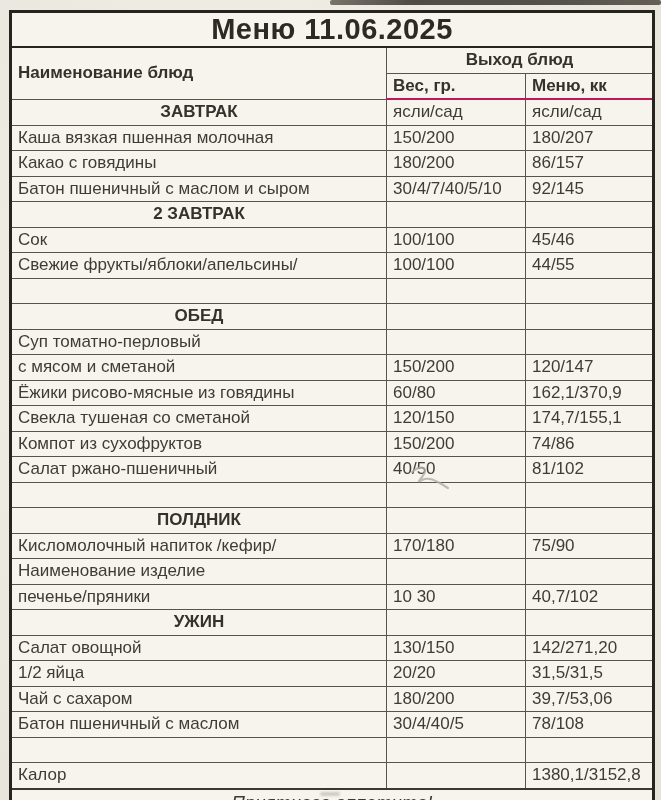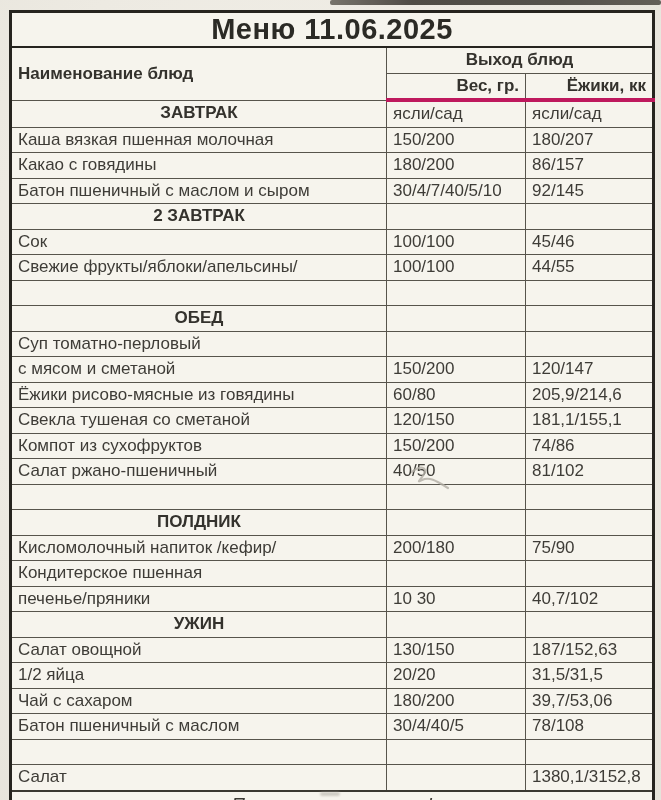--- a/index.html
+++ b/index.html
@@ -42,21 +42,21 @@
     text-align:left;vertical-align:middle;
   }
   .title-row td{
     font-size:29px;font-weight:bold;text-align:center;
     height:31px;line-height:31px;color:#2b2a25;
     border-bottom:2px solid #26241f;letter-spacing:.5px;
   }
   .hcell{font-weight:bold;color:#34322d;}
   .name-h{text-align:left;}
   .out-h{text-align:center;border-bottom:1px solid #57544c;margin-top:36px;}
-  .subhead-row td{border-bottom:4px solid #be185d;text-align:right;}
+  .subhead-row td{border-bottom:2px solid #be185d;}
   tr.section td:first-child{font-weight:bold;text-align:center;color:#34322d;}
   tfoot td{
     font-style:italic;text-align:center;font-size:18.5px;
     height:24px;line-height:24px;color:#3b3934;
     border-top:2px solid #3a3831;
   }
 </style>
 </head>
 <body>
 
@@ -73,21 +73,21 @@
     <thead>
       <tr class="title-row">
         <td colspan="3">Меню 11.06.2025</td>
       </tr>
       <tr>
         <td rowspan="2" class="hcell name-h">Наименование блюд</td>
         <td colspan="2" class="hcell out-h">Выход блюд</td>
       </tr>
       <tr class="subhead-row">
         <td class="hcell">Вес, гр.</td>
-        <td class="hcell">Ёжики, кк</td>
+        <td class="hcell">Меню, кк</td>
       </tr>
     </thead>
     <tbody>
         <tr class="section">
     <td>ЗАВТРАК</td>
     <td>ясли/сад</td>
     <td>ясли/сад</td>
   </tr>
         <tr class="item">
     <td>Каша  вязкая пшенная молочная</td>
@@ -135,26 +135,26 @@
     <td></td>
   </tr>
         <tr class="item">
     <td>с мясом и сметаной</td>
     <td>150/200</td>
     <td>120/147</td>
   </tr>
         <tr class="item">
     <td>Ёжики рисово-мясные из говядины</td>
     <td>60/80</td>
-    <td>205,9/214,6</td>
+    <td>162,1/370,9</td>
   </tr>
         <tr class="item">
     <td>Свекла тушеная со сметаной</td>
     <td>120/150</td>
-    <td>181,1/155,1</td>
+    <td>174,7/155,1</td>
   </tr>
         <tr class="item">
     <td>Компот из сухофруктов</td>
     <td>150/200</td>
     <td>74/86</td>
   </tr>
         <tr class="item">
     <td>Салат ржано-пшеничный</td>
     <td>40/50</td>
     <td>81/102</td>
@@ -164,42 +164,42 @@
     <td></td>
     <td></td>
   </tr>
         <tr class="section">
     <td>ПОЛДНИК</td>
     <td></td>
     <td></td>
   </tr>
         <tr class="item">
     <td>Кисломолочный напиток /кефир/</td>
-    <td>200/180</td>
+    <td>170/180</td>
     <td>75/90</td>
   </tr>
         <tr class="item">
-    <td>Кондитерское пшенная</td>
+    <td>Наименование изделие</td>
     <td></td>
     <td></td>
   </tr>
         <tr class="item">
     <td>печенье/пряники</td>
     <td>10 30</td>
     <td>40,7/102</td>
   </tr>
         <tr class="section">
     <td>УЖИН</td>
     <td></td>
     <td></td>
   </tr>
         <tr class="item">
     <td>Салат овощной</td>
     <td>130/150</td>
-    <td>187/152,63</td>
+    <td>142/271,20</td>
   </tr>
         <tr class="item">
     <td>1/2 яйца</td>
     <td>20/20</td>
     <td>31,5/31,5</td>
   </tr>
         <tr class="item">
     <td>Чай с сахаром</td>
     <td>180/200</td>
     <td>39,7/53,06</td>
@@ -208,21 +208,21 @@
     <td>Батон пшеничный с маслом</td>
     <td>30/4/40/5</td>
     <td>78/108</td>
   </tr>
         <tr class="empty">
     <td></td>
     <td></td>
     <td></td>
   </tr>
         <tr class="total">
-    <td>Салат</td>
+    <td>Калор</td>
     <td></td>
     <td>1380,1/3152,8</td>
   </tr>
       </tbody>
     <tfoot>
       <tr>
         <td colspan="3">Приятного аппетита!</td>
       </tr>
     </tfoot>
   </table>

